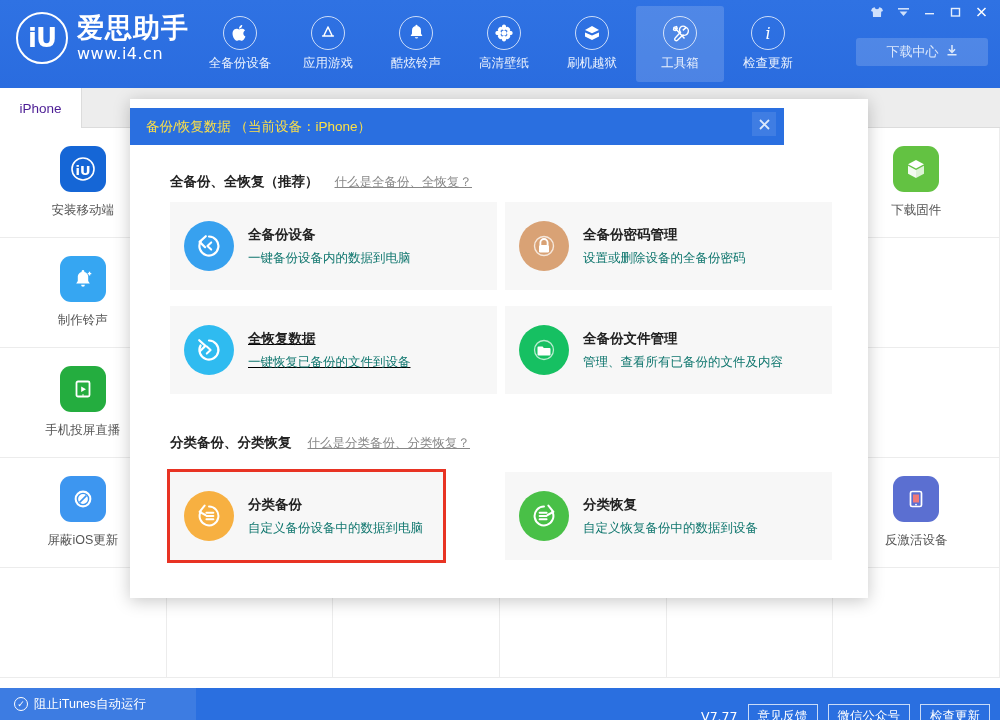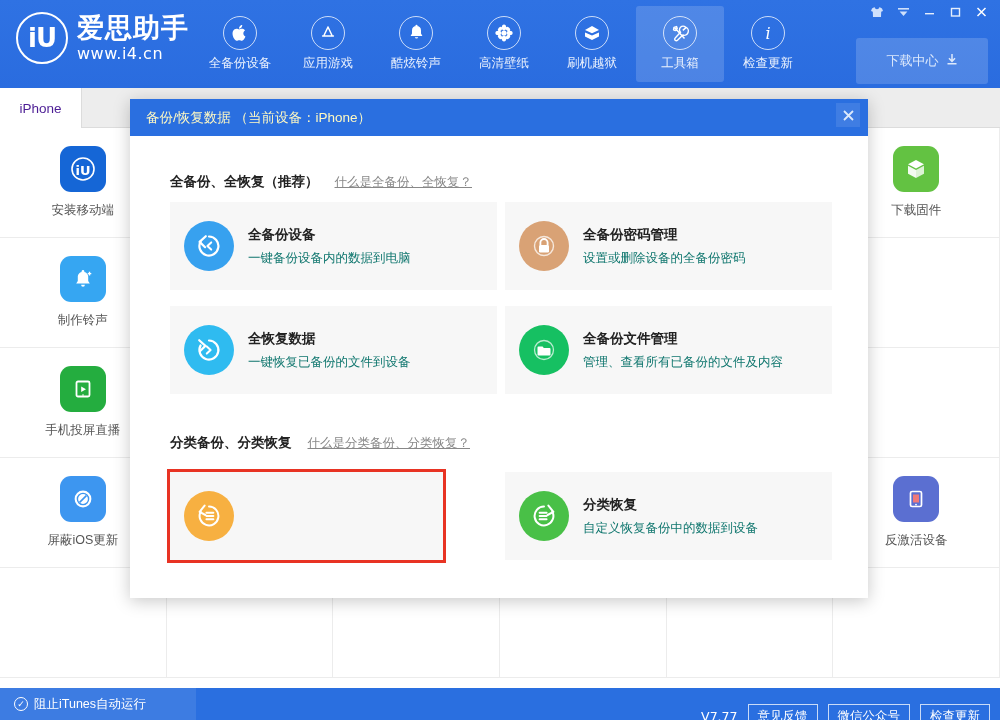--- a/index.html
+++ b/index.html
@@ -50,21 +50,21 @@
   .nav-item.active { background: rgba(255,255,255,0.16); }
   .nav-icon {
     width: 34px; height: 34px; border-radius: 50%;
     border: 1.6px solid rgba(255,255,255,0.75);
     display: flex; align-items: center; justify-content: center; color: #fff;
   }
   .nav-label { color: #eaf1fd; font-size: 12.5px; white-space: nowrap; }
 
   .download-center {
     position: absolute; right: 12px; top: 38px;
-    width: 132px; height: 46px; border-radius: 3px;
+    width: 132px; height: 28px; border-radius: 3px;
     background: rgba(255,255,255,0.17);
     display: flex; align-items: center; justify-content: center; gap: 7px;
     color: #dde9fb; font-size: 13px; cursor: pointer;
   }
 
   
   .tabstrip {
     position: absolute; left: 0; top: 88px; width: 1000px; height: 40px;
     background: #ededed; border-bottom: 1px solid #dcdcdc;
   }
@@ -93,22 +93,22 @@
   .tile-icon {
     width: 46px; height: 46px; border-radius: 11px;
     display: flex; align-items: center; justify-content: center; color: #fff;
   }
   .tile-label { font-size: 12.5px; color: #555; white-space: nowrap; }
   .dialog {
     position: absolute; left: 130px; top: 99px; width: 738px; height: 499px;
     background: #fff; box-shadow: 0 3px 16px rgba(0,0,0,0.22);
   }
   .dialog-title {
-    position: absolute; left: 0; top: 0; width: 738px; height: 37px;
-    background: #2a6fe0; color: #fef9c3; display: flex; align-items: center;
+    position: absolute; left: 0; top: 9px; width: 654px; height: 37px;
+    background: #2a6fe0; color: #fde047; display: flex; align-items: center;
     padding-left: 16px; font-size: 13.5px;
   }
   .dialog-close {
     position: absolute; right: 8px; top: 4px; width: 24px; height: 24px;
     display: flex; align-items: center; justify-content: center;
     color: #dce9fb; font-size: 15px; cursor: pointer; background: rgba(255,255,255,0.10);
   }
   .dialog-body { position: absolute; left: 0; top: 37px; width: 738px; height: 410px; }
 
   .section-head {
@@ -436,21 +436,21 @@
             <path d="M13.4 16 V13.6 a3.6 3.6 0 0 1 7.2 0 V16" fill="none" stroke="#fff" stroke-width="1.8"></path>
             <rect x="12" y="16" width="10" height="7.4" rx="1.2" fill="#fff"></rect>
           </svg>
       </span>
       <span class="card-text">
         <span class="card-title" style="display:block">全备份密码管理</span>
         <span class="card-desc" style="display:block">设置或删除设备的全备份密码</span>
       </span>
     </div>
 
-    <div class="card" style="left:40px; top:170px; width:327px;">
+    <div class="card" style="left:40px; top:170px; width:327px;text-decoration:underline;">
       <span class="card-icon" style="background:#2fbbf0">
         <svg width="34" height="34" viewBox="0 0 34 34">
             <path d="M17 7.5 A9.5 9.5 0 1 1 8.6 12.4" fill="none" stroke="#fff" stroke-width="2.2" stroke-linecap="round"></path>
             <path d="M20.2 7.2 L26.4 12.9 L20.9 18.2" fill="none" stroke="#fff" stroke-width="2.2" stroke-linecap="round" stroke-linejoin="round" transform="translate(-13,0)"></path>
             <path d="M14.8 13.4 L18.6 17 L14.8 20.6" fill="none" stroke="#fff" stroke-width="2" stroke-linecap="round" stroke-linejoin="round"></path>
           </svg>
       </span>
       <span class="card-text">
         <span class="card-title" style="display:block">全恢复数据</span>
         <span class="card-desc" style="display:block">一键恢复已备份的文件到设备</span>
@@ -480,20 +480,24 @@
         <svg width="34" height="34" viewBox="0 0 34 34">
             <path d="M17 7.6 A9.4 9.4 0 1 1 8.7 12.6" fill="none" stroke="#fff" stroke-width="2" stroke-linecap="round"></path>
             <path d="M12.6 6.6 L7.6 12.8 L13.4 16" fill="none" stroke="#fff" stroke-width="2" stroke-linecap="round" stroke-linejoin="round"></path>
             <g stroke="#fff" stroke-width="1.9" stroke-linecap="round">
               <path d="M14.4 13.8 h7"></path>
               <path d="M14.4 17 h7"></path>
               <path d="M14.4 20.2 h7"></path>
             </g>
           </svg>
       </span>
+      <span class="card-text">
+        <span class="card-title" style="display:block">分类备份</span>
+        <span class="card-desc" style="display:block">自定义备份设备中的数据到电脑</span>
+      </span>
     </div>
 
     <div class="card" style="left:375px; top:336px; width:327px;">
       <span class="card-icon" style="background:#49c047">
         <svg width="34" height="34" viewBox="0 0 34 34">
             <path d="M17 7.6 A9.4 9.4 0 1 0 25.3 12.6" fill="none" stroke="#fff" stroke-width="2" stroke-linecap="round"></path>
             <path d="M21.4 6.6 L26.4 12.8 L20.6 16" fill="none" stroke="#fff" stroke-width="2" stroke-linecap="round" stroke-linejoin="round"></path>
             <g stroke="#fff" stroke-width="1.9" stroke-linecap="round">
               <path d="M12.6 13.8 h7"></path>
               <path d="M12.6 17 h7"></path>

